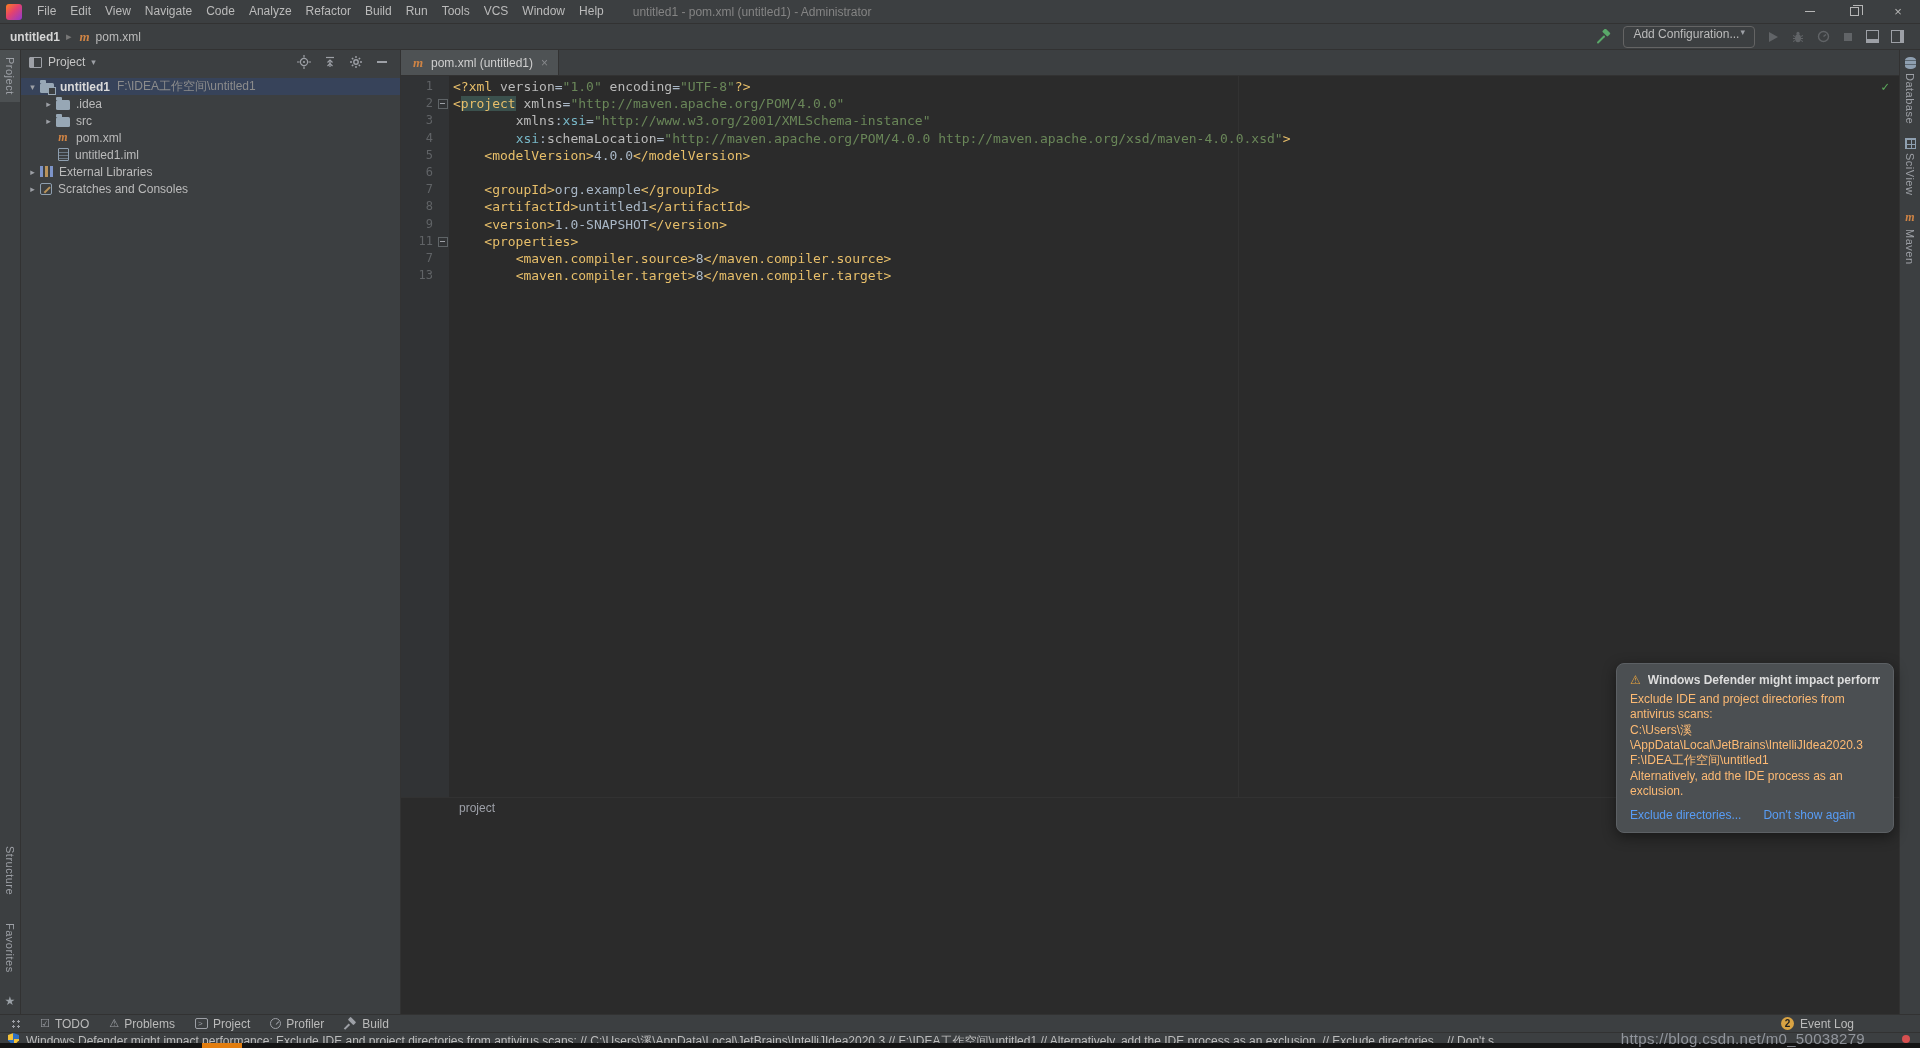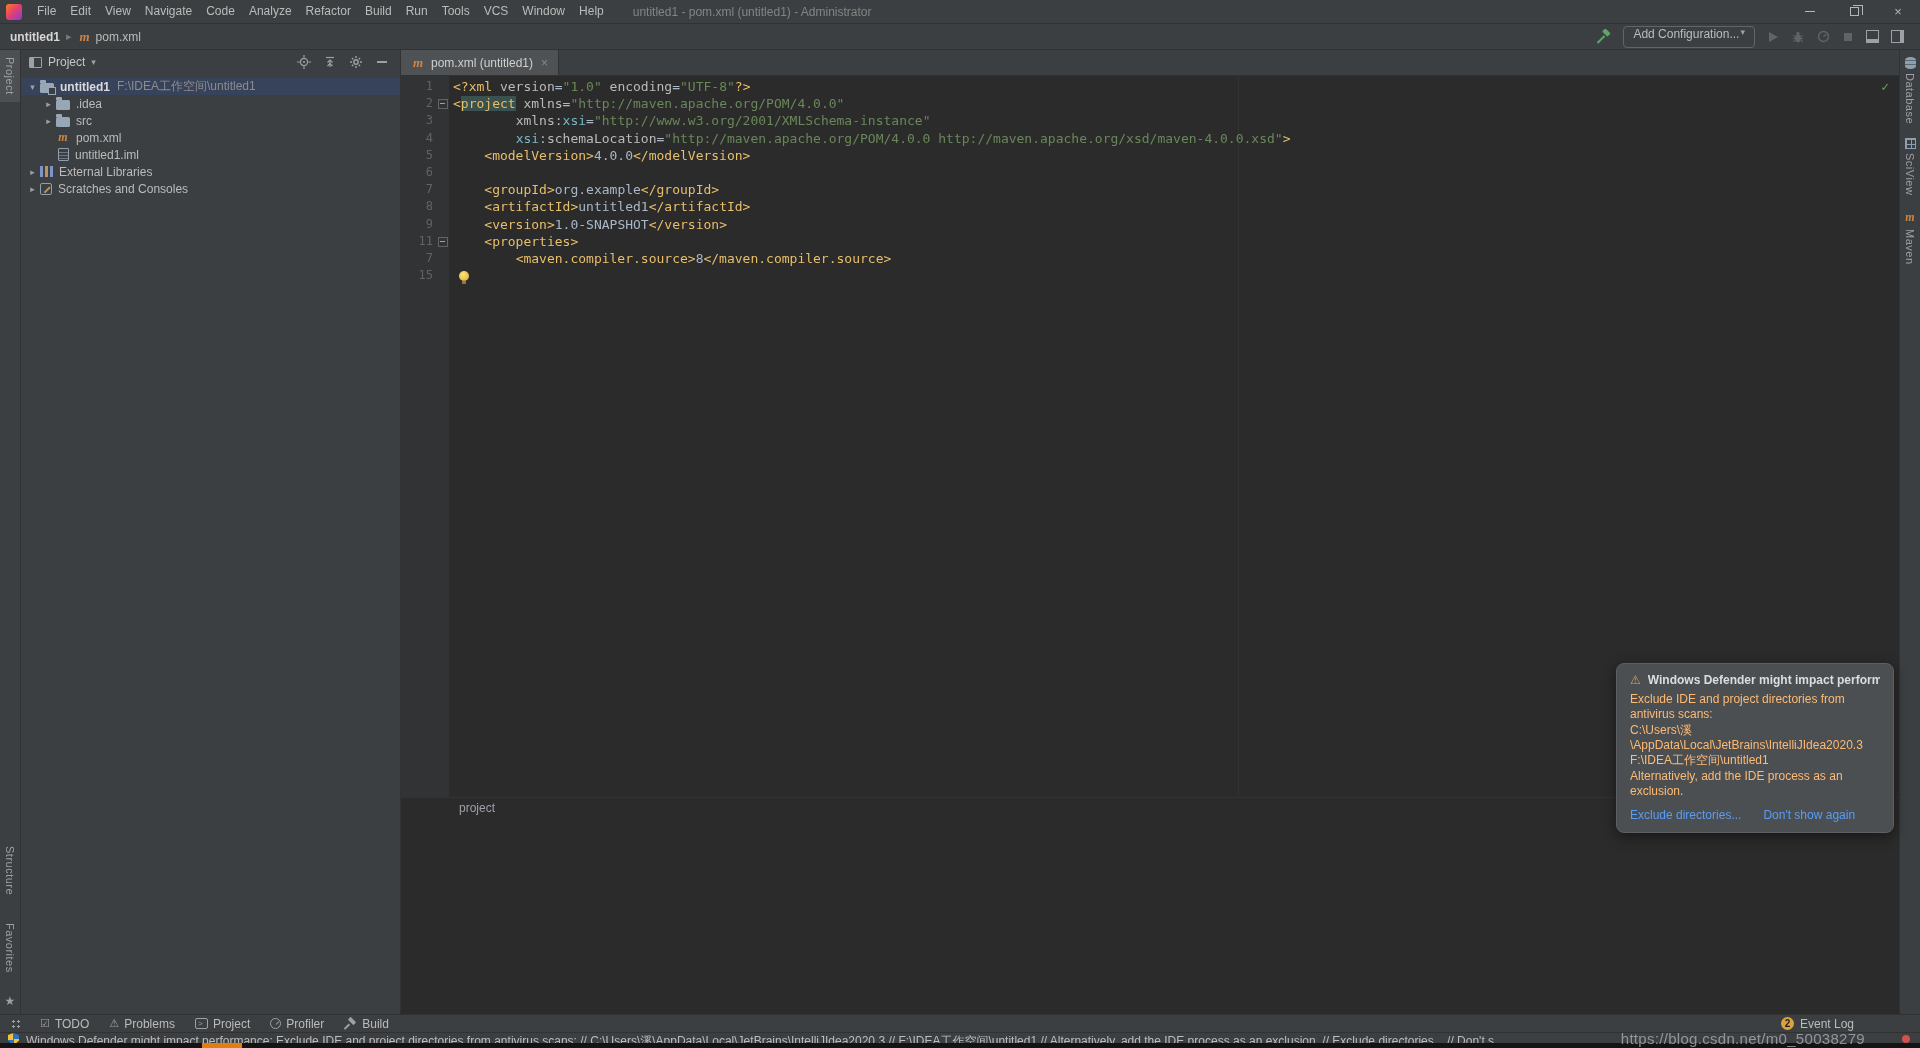--- a/index.html
+++ b/index.html
@@ -319,21 +319,21 @@
             <div class="cline"><span class="gnum">2</span><span class="fold on"></span><span class="ctext"><span class="tok-tag">&lt;</span><span class="tok-taghl">project</span><span class="tok-plain"> </span><span class="tok-attr">xmlns</span><span class="tok-plain">=</span><span class="tok-val">"http://maven.apache.org/POM/4.0.0"</span></span></div>
             <div class="cline"><span class="gnum">3</span><span class="fold"></span><span class="ctext"><span class="tok-plain">        </span><span class="tok-attr">xmlns</span><span class="tok-plain">:</span><span class="tok-ns">xsi</span><span class="tok-plain">=</span><span class="tok-val">"http://www.w3.org/2001/XMLSchema-instance"</span></span></div>
             <div class="cline"><span class="gnum">4</span><span class="fold"></span><span class="ctext"><span class="tok-plain">        </span><span class="tok-ns">xsi</span><span class="tok-plain">:</span><span class="tok-attr">schemaLocation</span><span class="tok-plain">=</span><span class="tok-val">"http://maven.apache.org/POM/4.0.0 http://maven.apache.org/xsd/maven-4.0.0.xsd"</span><span class="tok-tag">&gt;</span></span></div>
             <div class="cline"><span class="gnum">5</span><span class="fold"></span><span class="ctext"><span class="tok-plain">    </span><span class="tok-tag">&lt;modelVersion&gt;</span><span class="tok-plain">4.0.0</span><span class="tok-tag">&lt;/modelVersion&gt;</span></span></div>
             <div class="cline"><span class="gnum">6</span><span class="fold"></span><span class="ctext"></span></div>
             <div class="cline"><span class="gnum">7</span><span class="fold"></span><span class="ctext"><span class="tok-plain">    </span><span class="tok-tag">&lt;groupId&gt;</span><span class="tok-plain">org.example</span><span class="tok-tag">&lt;/groupId&gt;</span></span></div>
             <div class="cline"><span class="gnum">8</span><span class="fold"></span><span class="ctext"><span class="tok-plain">    </span><span class="tok-tag">&lt;artifactId&gt;</span><span class="tok-plain">untitled1</span><span class="tok-tag">&lt;/artifactId&gt;</span></span></div>
             <div class="cline"><span class="gnum">9</span><span class="fold"></span><span class="ctext"><span class="tok-plain">    </span><span class="tok-tag">&lt;version&gt;</span><span class="tok-plain">1.0-SNAPSHOT</span><span class="tok-tag">&lt;/version&gt;</span></span></div>
             <div class="cline"><span class="gnum">11</span><span class="fold on"></span><span class="ctext"><span class="tok-plain">    </span><span class="tok-tag">&lt;properties&gt;</span></span></div>
             <div class="cline"><span class="gnum">7</span><span class="fold"></span><span class="ctext"><span class="tok-plain">        </span><span class="tok-tag">&lt;maven.compiler.source&gt;</span><span class="tok-plain">8</span><span class="tok-tag">&lt;/maven.compiler.source&gt;</span></span></div>
-            <div class="cline"><span class="gnum">15</span><span class="fold"></span><span class="ctext"><span class="bulb"></span></span></div>
+            <div class="cline"><span class="gnum">13</span><span class="fold"></span><span class="ctext"><span class="tok-plain">        </span><span class="tok-tag">&lt;maven.compiler.target&gt;</span><span class="tok-plain">8</span><span class="tok-tag">&lt;/maven.compiler.target&gt;</span></span></div>
           </div>
         <span class="insp">✓</span>
       </div>
       <div class="bcrumb">
         <span>project</span>
       </div>
       <div class="efill"></div>
     </div>
 
     <div class="stripe right">

